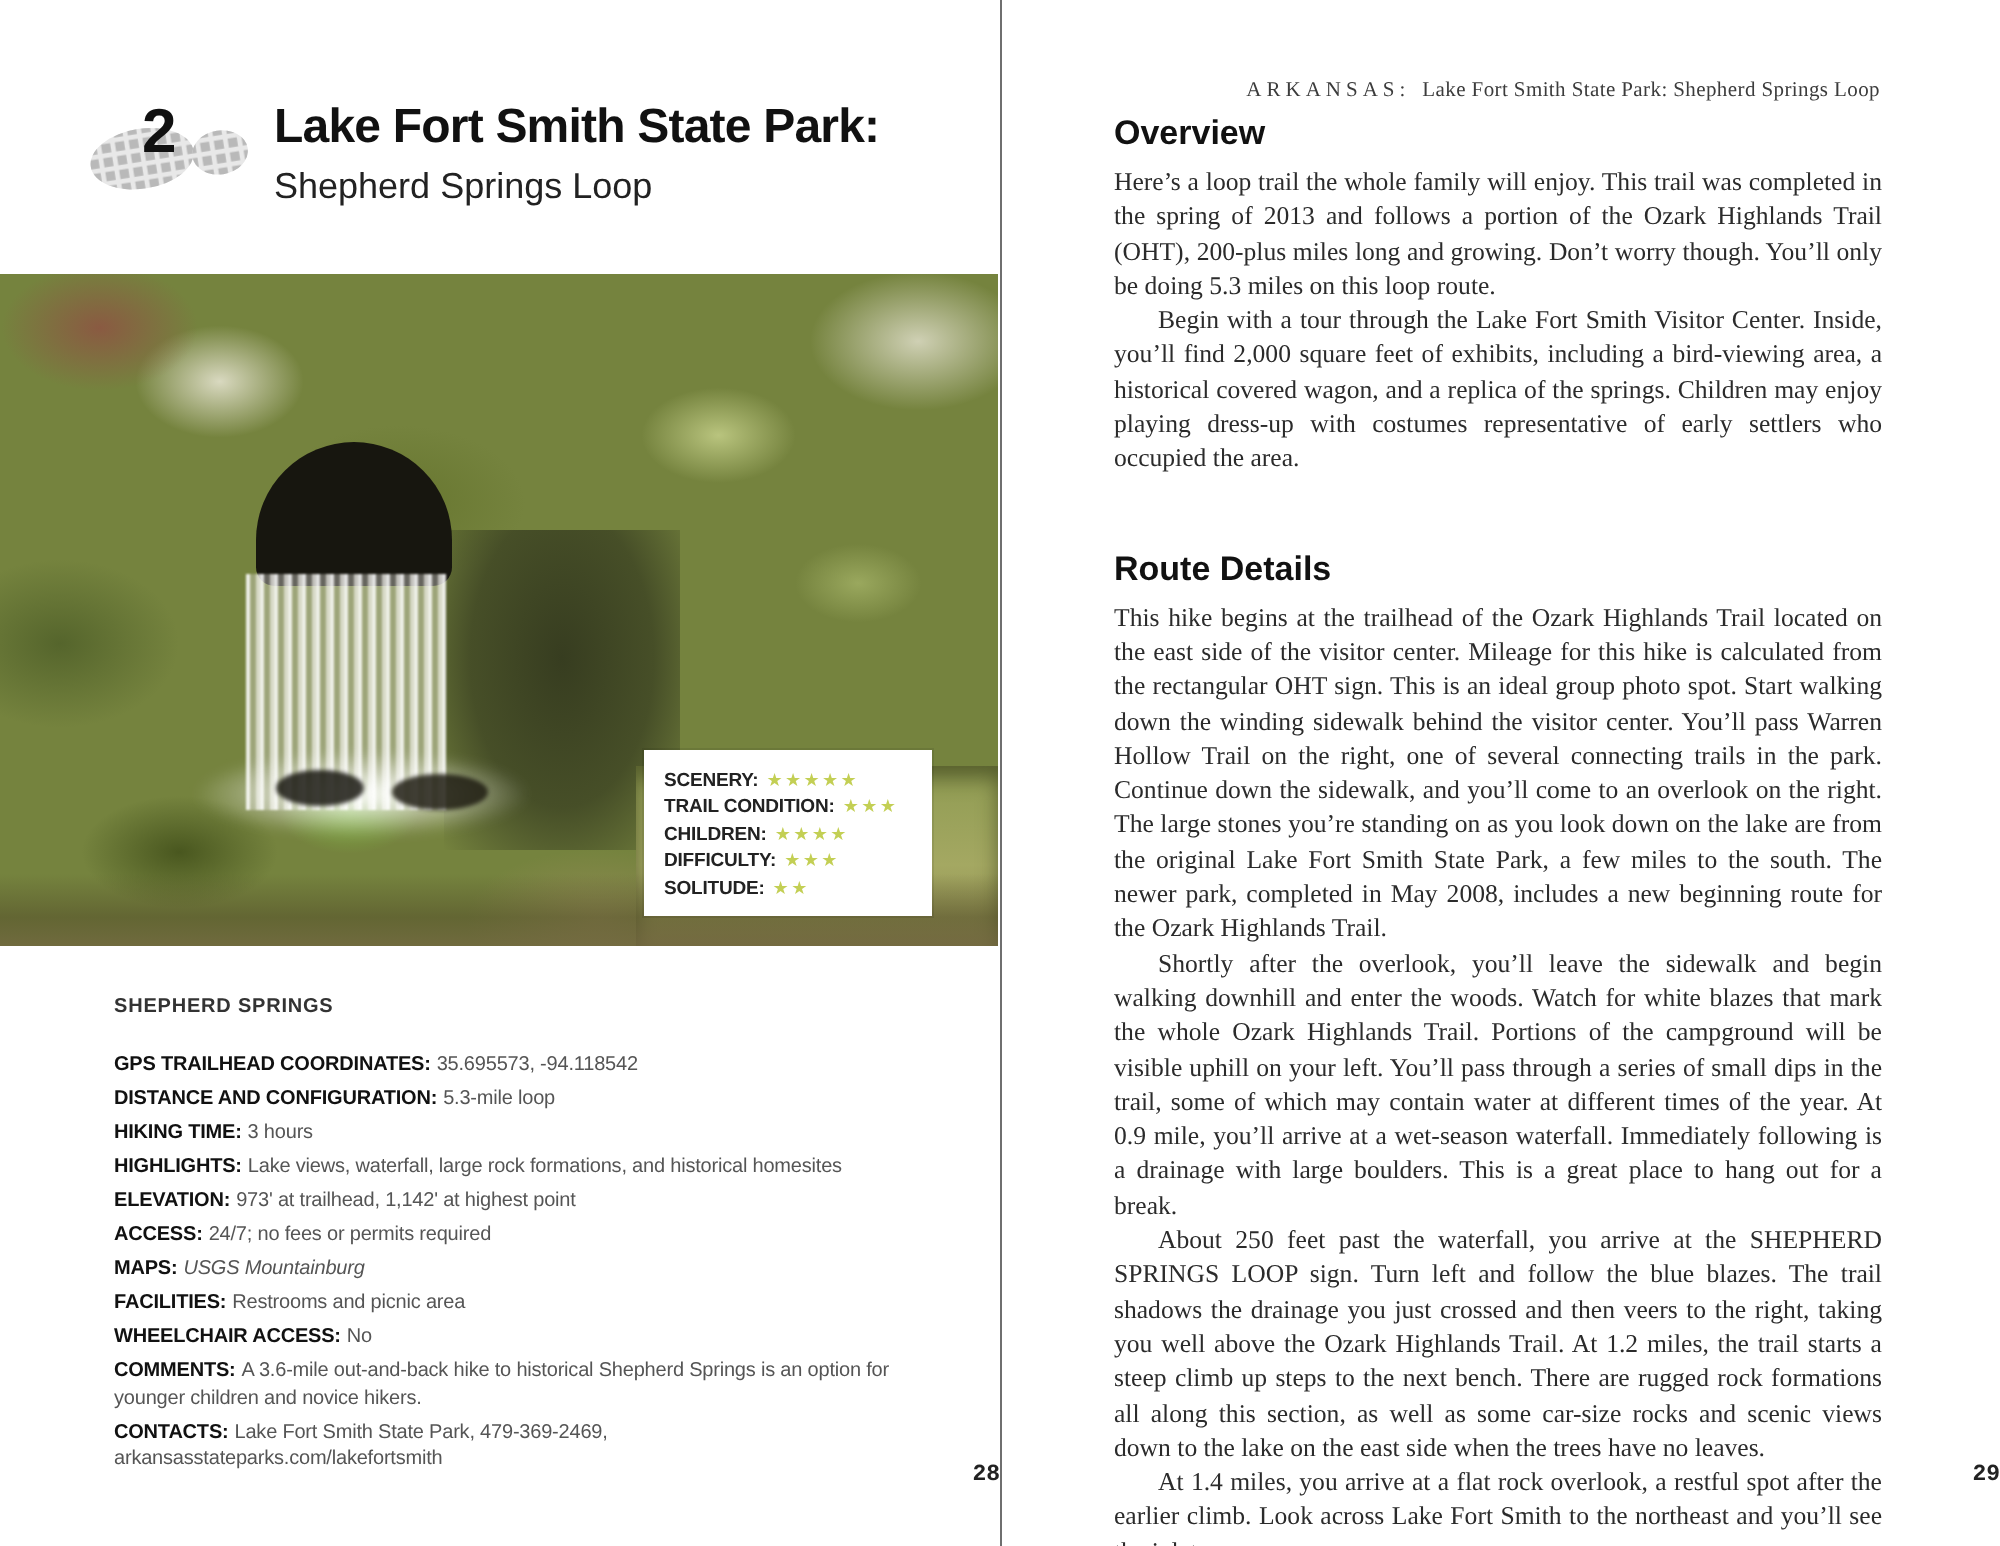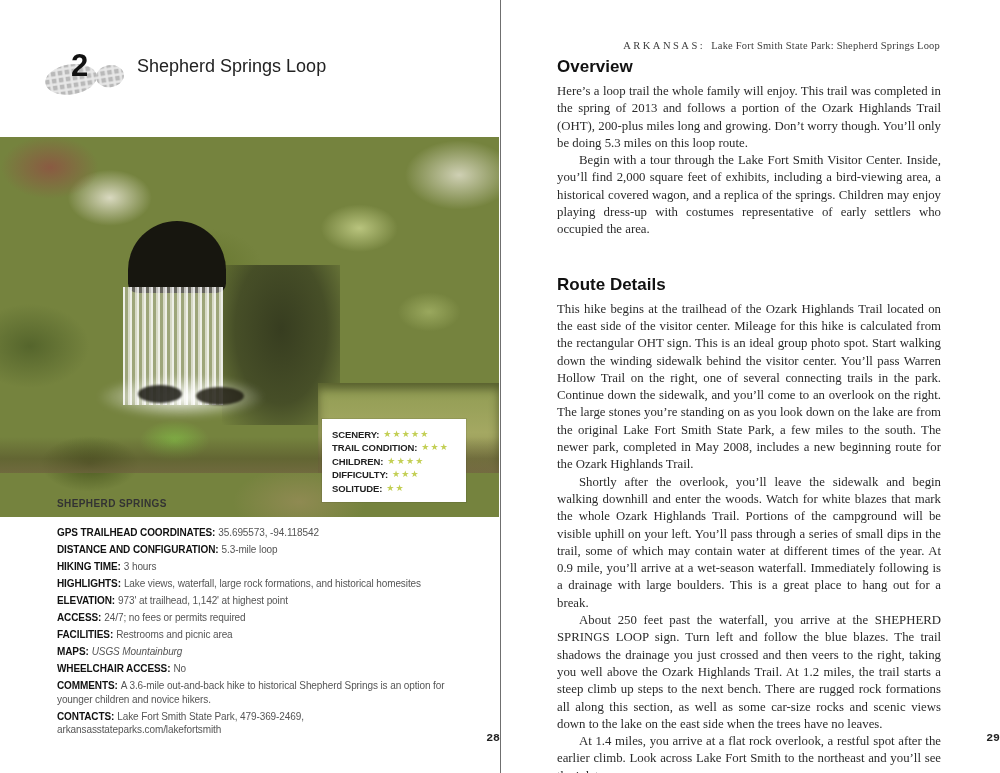--- a/index.html
+++ b/index.html
@@ -12,21 +12,21 @@
   
   .trail-header{position:absolute;left:0;top:50px;width:500px;height:80px;}
   .badge{position:absolute;left:44px;top:2px;width:84px;height:52px;}
   .badge svg{position:absolute;left:0;top:0;}
   .badge-num{position:absolute;left:27px;top:-4px;font-size:31px;font-weight:bold;color:#111;}
   .titles{margin-left:137px;}
   .trail-title{margin:0;font-size:24px;line-height:27px;font-weight:bold;letter-spacing:-0.4px;color:#111;}
   .trail-subtitle{margin:6px 0 0 0;font-size:18px;line-height:20px;font-weight:normal;color:#222;}
 
   
-  .photo{position:absolute;left:0;top:137px;width:499px;height:380px;overflow:hidden;
+  .photo{position:absolute;left:0;top:137px;width:499px;height:336px;overflow:hidden;
     background-color:#75833e;
     background-image:
       radial-gradient(ellipse 70px 45px at 10% 8%, #8a5a42 0%, rgba(138,90,66,0) 70%),
       radial-gradient(ellipse 60px 40px at 22% 16%, #d9d9c0 0%, rgba(217,217,192,0) 70%),
       radial-gradient(ellipse 75px 48px at 92% 10%, #cfd0b4 0%, rgba(207,208,180,0) 72%),
       radial-gradient(ellipse 55px 34px at 72% 24%, #b9c47e 0%, rgba(185,196,126,0) 70%),
       radial-gradient(ellipse 90px 55px at 40% 34%, #67762f 0%, rgba(103,118,47,0) 70%),
       radial-gradient(ellipse 85px 60px at 6% 55%, #55652c 0%, rgba(85,101,44,0) 70%),
       radial-gradient(ellipse 70px 40px at 18% 86%, #49571f 0%, rgba(73,87,31,0) 70%),
       radial-gradient(ellipse 95px 50px at 60% 96%, #8f8a52 0%, rgba(143,138,82,0) 70%),
@@ -100,20 +100,21 @@
           <g transform="rotate(-9 42 26)" opacity="0.85">
             <ellipse cx="27" cy="25" rx="26" ry="15" fill="#e4e4e4"></ellipse>
             <ellipse cx="27" cy="25" rx="26" ry="15" fill="url(#tread)"></ellipse>
             <ellipse cx="66" cy="28" rx="14" ry="11" fill="#e4e4e4"></ellipse>
             <ellipse cx="66" cy="28" rx="14" ry="11" fill="url(#tread)"></ellipse>
           </g>
         </svg>
         <span class="badge-num">2</span>
       </div>
       <div class="titles">
+        <h1 class="trail-title">Lake Fort Smith State Park:</h1>
         <h2 class="trail-subtitle">Shepherd Springs Loop</h2>
       </div>
     </header>
 
     <figure class="photo" style="margin:0;">
       <div class="ph ph-shadow"></div>
       <div class="ph ph-arch"></div>
       <div class="ph ph-fall"></div>
       <div class="ph ph-mist"></div>
       <div class="ph ph-rock1"></div>
@@ -146,22 +147,22 @@
 
     <div class="photo-caption">SHEPHERD SPRINGS</div>
 
     <div class="details" id="details-list">
         <div class="detail-row"><span class="dlabel">GPS TRAILHEAD COORDINATES:</span><span class="dvalue">35.695573, -94.118542</span></div>
         <div class="detail-row"><span class="dlabel">DISTANCE AND CONFIGURATION:</span><span class="dvalue">5.3-mile loop</span></div>
         <div class="detail-row"><span class="dlabel">HIKING TIME:</span><span class="dvalue">3 hours</span></div>
         <div class="detail-row"><span class="dlabel">HIGHLIGHTS:</span><span class="dvalue">Lake views, waterfall, large rock formations, and historical homesites</span></div>
         <div class="detail-row"><span class="dlabel">ELEVATION:</span><span class="dvalue">973' at trailhead, 1,142' at highest point</span></div>
         <div class="detail-row"><span class="dlabel">ACCESS:</span><span class="dvalue">24/7; no fees or permits required</span></div>
+        <div class="detail-row"><span class="dlabel">MAPS:</span><span class="dvalue italic">USGS Mountainburg</span></div>
         <div class="detail-row"><span class="dlabel">FACILITIES:</span><span class="dvalue">Restrooms and picnic area</span></div>
-        <div class="detail-row"><span class="dlabel">MAPS:</span><span class="dvalue italic">USGS Mountainburg</span></div>
         <div class="detail-row"><span class="dlabel">WHEELCHAIR ACCESS:</span><span class="dvalue">No</span></div>
         <div class="detail-row"><span class="dlabel">COMMENTS:</span><span class="dvalue">A 3.6-mile out-and-back hike to historical Shepherd Springs is an option for younger children and novice hikers.</span></div>
         <div class="detail-row"><span class="dlabel">CONTACTS:</span><span class="dvalue">Lake Fort Smith State Park, 479-369-2469, arkansasstateparks.com/lakefortsmith</span></div>
       </div>
 
     <div class="pagenum">28</div>
   </div>
 
   <div class="page page-right">
 

